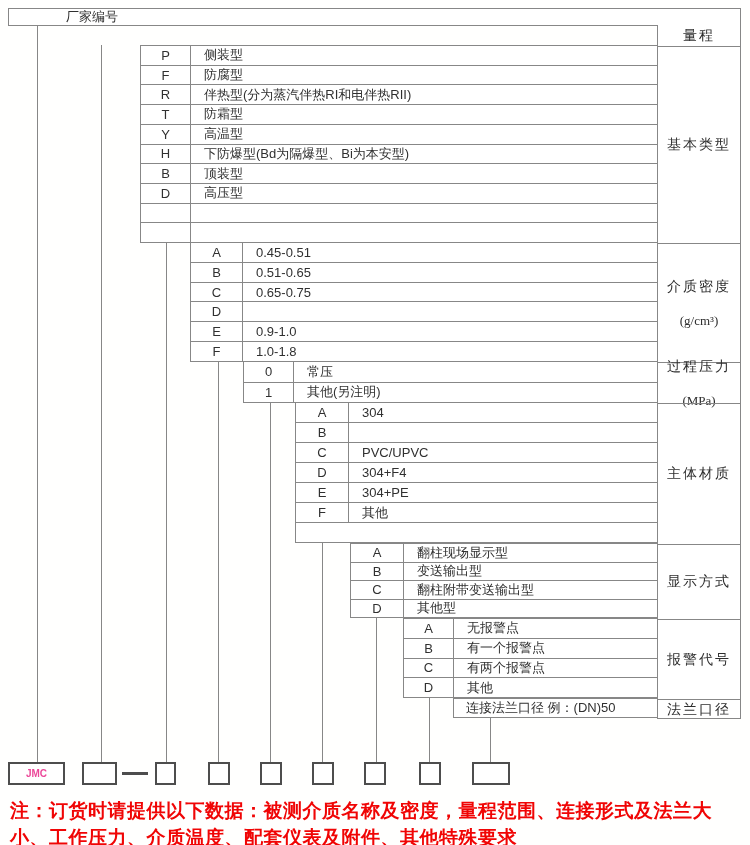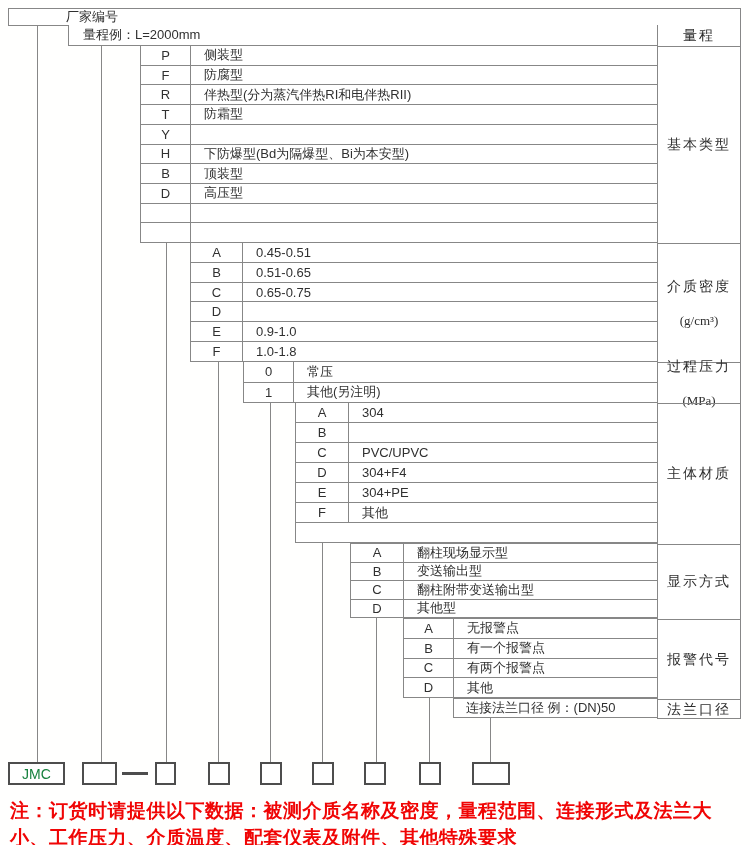--- a/index.html
+++ b/index.html
@@ -12,36 +12,33 @@
   .labelcell:first-child{border-top:none;}
   .labelcell .cjk{letter-spacing:2px;white-space:nowrap;}
   .labelcell .unit{letter-spacing:0;font-size:13px;margin-top:17px;}
   .sec{position:absolute;box-sizing:border-box;border:1px solid #878787;display:flex;flex-direction:column;background:#fff;}
   .sec .row{flex:1;display:flex;box-sizing:border-box;border-top:1px solid #878787;align-items:stretch;min-height:0;}
   .sec .row:first-child{border-top:none;}
   .code{box-sizing:border-box;border-right:1px solid #878787;display:flex;align-items:center;justify-content:center;font-size:13px;}
   .desc{flex:1;display:flex;align-items:center;padding-left:13px;font-size:13px;white-space:nowrap;overflow:hidden;}
   .row.noDiv .code{border-right:none;}
   .vline{position:absolute;width:1px;background:#878787;}
-  .mbox{position:absolute;box-sizing:border-box;top:762px;height:23px;border:2px solid #4d4d4d;background:#fff;display:flex;align-items:center;justify-content:center;font-size:14px;font-weight:normal;color:#15803d;}
+  .mbox{position:absolute;box-sizing:border-box;top:762px;height:23px;border:2px solid #4d4d4d;background:#fff;display:flex;align-items:center;justify-content:center;font-size:10px;font-weight:bold;color:#ec4899;}
   .dash{position:absolute;background:#4d4d4d;}
   .note{position:absolute;left:10px;top:797px;width:734px;font-size:19px;line-height:27px;font-weight:bold;color:#f00505;letter-spacing:0.5px;}
 </style>
 </head>
 <body>
 
 <div class="sheet">
 
   <div class="bar" style="left:8px;top:8px;width:733px;height:18px;">
     <span style="padding-left:57px;">厂家编号</span>
   </div>
 
-  <div class="bar" style="left:68px;top:25px;width:590px;height:21px;border-top:none;">
-    <span style="padding-left:14px;">量程例：L=2000mm</span>
-  </div>
 
   <div class="labelcol" style="height:694px;">
     <div class="labelcell" style="height:21px;flex:none;">
         <span class="cjk">量程</span>
       </div>
     <div class="labelcell" style="height:197px;flex:none;">
         <span class="cjk">基本类型</span>
       </div>
     <div class="labelcell" style="height:119px;flex:none;">
       <span class="cjk">介质密度</span>
@@ -77,20 +74,21 @@
     <div class="row">
         <div class="code" style="width:50px;">R</div>
         <div class="desc">伴热型(分为蒸汽伴热RI和电伴热RII)</div>
       </div>
     <div class="row">
         <div class="code" style="width:50px;">T</div>
         <div class="desc">防霜型</div>
       </div>
     <div class="row">
         <div class="code" style="width:50px;">Y</div>
+        <div class="desc">高温型</div>
       </div>
     <div class="row">
         <div class="code" style="width:50px;">H</div>
         <div class="desc">下防爆型(Bd为隔爆型、Bi为本安型)</div>
       </div>
     <div class="row">
         <div class="code" style="width:50px;">B</div>
         <div class="desc">顶装型</div>
       </div>
     <div class="row">

